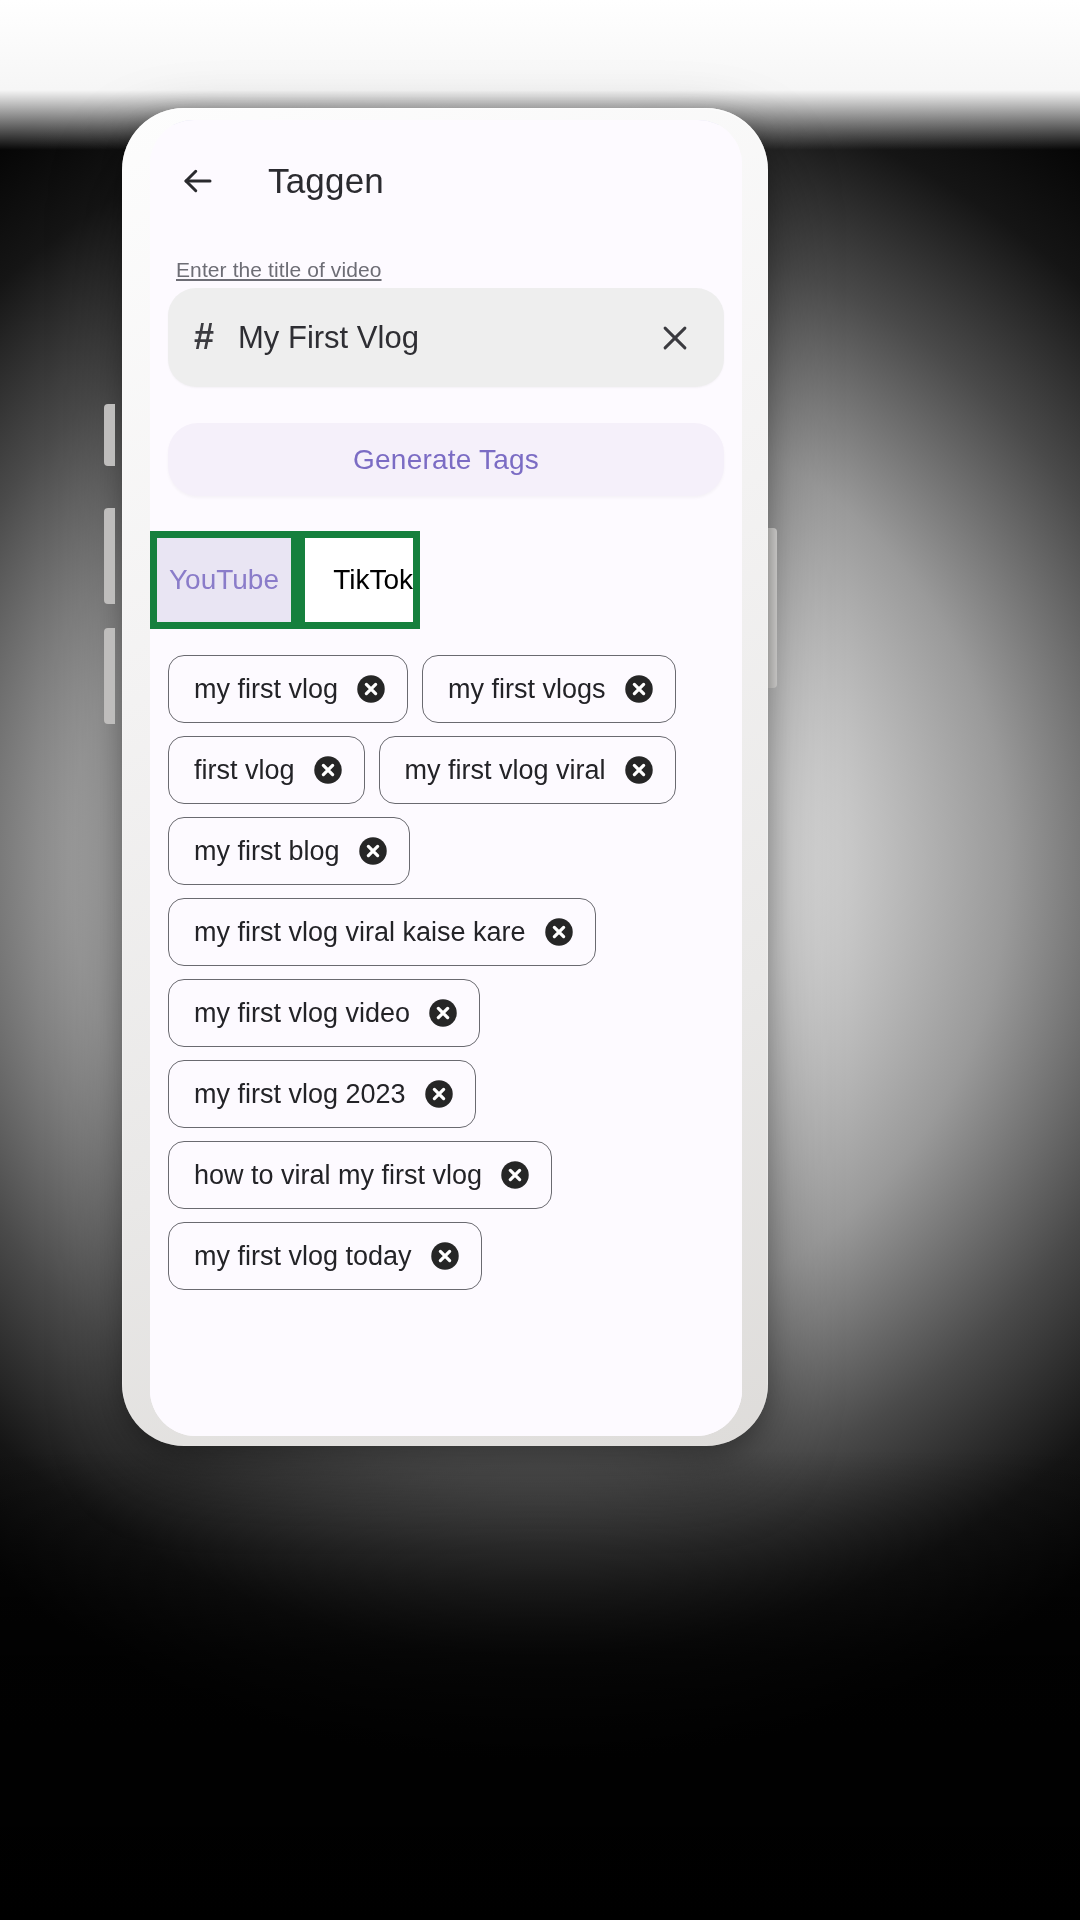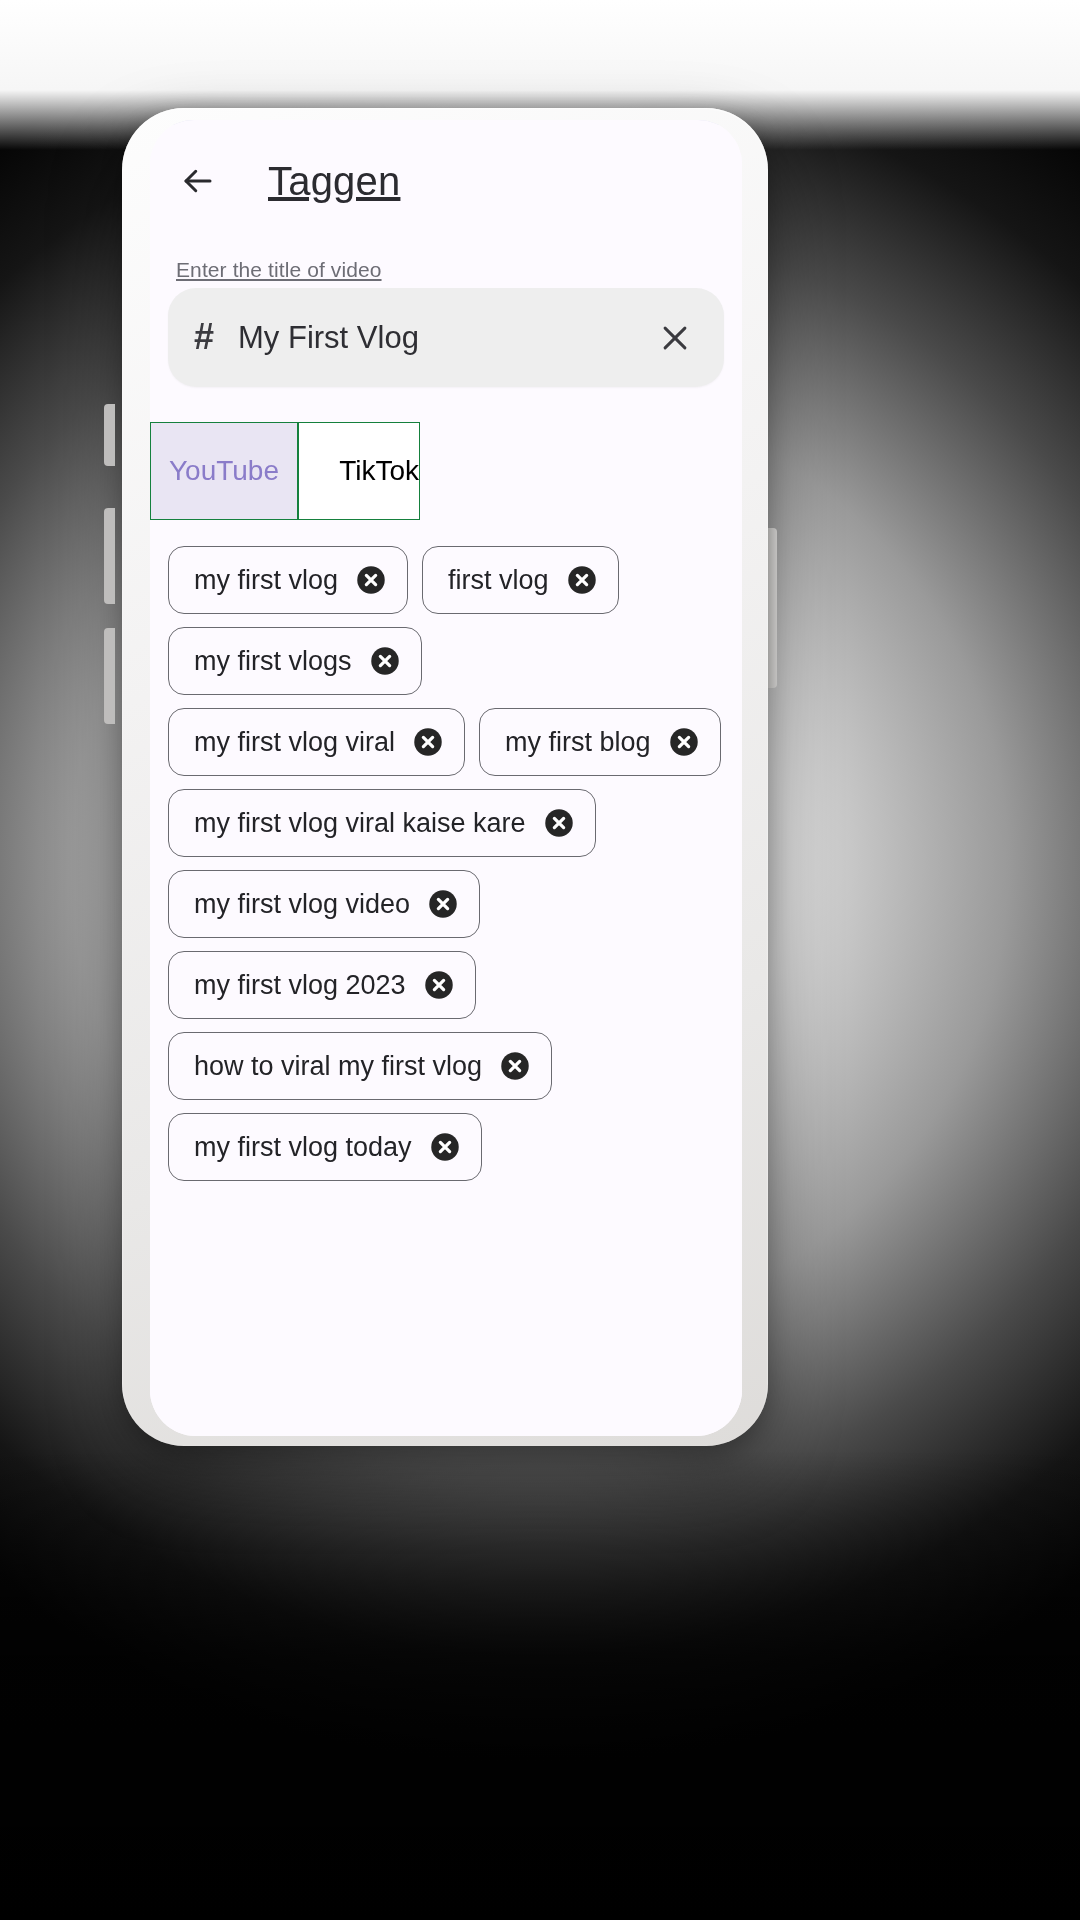--- a/index.html
+++ b/index.html
@@ -101,26 +101,25 @@
     display: flex;
     align-items: center;
     justify-content: center;
     color: #2a2a2e;
     cursor: pointer;
     flex: none;
   }
   #back-arrow svg { width: 36px; height: 36px; display: block; }
 
   #page-title {
-    font-size: 40px;
+    font-size: 35px;
     font-weight: 500;
     color: #2b2b30;
     margin-left: 42px;
     letter-spacing: 0.2px;
-    text-decoration: underline;
   }
 
   
   #field-label {
     margin: 16px 0 0 26px;
     font-size: 21px;
     color: #6d6d75;
     letter-spacing: 0.1px;
     text-decoration: underline;
   }
@@ -187,21 +186,21 @@
     padding-left: 0;
   }
   #tabs-inner { display: flex; margin-left: 0; }
   .tab {
     height: 98px;
     display: flex;
     align-items: center;
     justify-content: center;
     font-size: 28px;
     cursor: pointer;
-    border: 1px solid #15803d;
+    border: 7px solid #15803d;
     box-sizing: border-box;
   }
   .tab.active {
     background: #e9e5f3;
     color: #8a7cc9;
     width: 148px;
   }
   .tab.inactive {
     background: #ffffff;
     color: #000000;
@@ -276,20 +275,23 @@
         <div id="hash-icon">#</div>
         <div id="title-value">My First Vlog</div>
         <div id="clear-icon">
           <svg viewBox="0 0 24 24" fill="none" stroke="currentColor" stroke-width="2.1" stroke-linecap="round">
             <line x1="5" y1="5" x2="19" y2="19"></line>
             <line x1="19" y1="5" x2="5" y2="19"></line>
           </svg>
         </div>
       </div>
 
+      <div id="generate-btn">
+        <span>Generate Tags</span>
+      </div>
 
       <div id="tabs">
         <div id="tabs-inner">
           <div class="tab active">
             <span>YouTube</span>
           </div>
           <div class="tab inactive">
             <span>TikTok</span>
           </div>
         </div>
@@ -299,30 +301,30 @@
           <div class="tag-chip">
             <span class="tag-label">my first vlog</span>
             <span class="tag-remove">
               <svg viewBox="0 0 24 24">
                 <circle cx="12" cy="12" r="11" fill="#262626"></circle>
                 <path d="M8.3 8.3 L15.7 15.7 M15.7 8.3 L8.3 15.7" stroke="#ffffff" stroke-width="2.6" stroke-linecap="round"></path>
               </svg>
             </span>
           </div>
           <div class="tag-chip">
+            <span class="tag-label">my first vlogs</span>
+            <span class="tag-remove">
+              <svg viewBox="0 0 24 24">
+                <circle cx="12" cy="12" r="11" fill="#262626"></circle>
+                <path d="M8.3 8.3 L15.7 15.7 M15.7 8.3 L8.3 15.7" stroke="#ffffff" stroke-width="2.6" stroke-linecap="round"></path>
+              </svg>
+            </span>
+          </div>
+          <div class="tag-chip">
             <span class="tag-label">first vlog</span>
-            <span class="tag-remove">
-              <svg viewBox="0 0 24 24">
-                <circle cx="12" cy="12" r="11" fill="#262626"></circle>
-                <path d="M8.3 8.3 L15.7 15.7 M15.7 8.3 L8.3 15.7" stroke="#ffffff" stroke-width="2.6" stroke-linecap="round"></path>
-              </svg>
-            </span>
-          </div>
-          <div class="tag-chip">
-            <span class="tag-label">my first vlogs</span>
             <span class="tag-remove">
               <svg viewBox="0 0 24 24">
                 <circle cx="12" cy="12" r="11" fill="#262626"></circle>
                 <path d="M8.3 8.3 L15.7 15.7 M15.7 8.3 L8.3 15.7" stroke="#ffffff" stroke-width="2.6" stroke-linecap="round"></path>
               </svg>
             </span>
           </div>
           <div class="tag-chip">
             <span class="tag-label">my first vlog viral</span>
             <span class="tag-remove">

